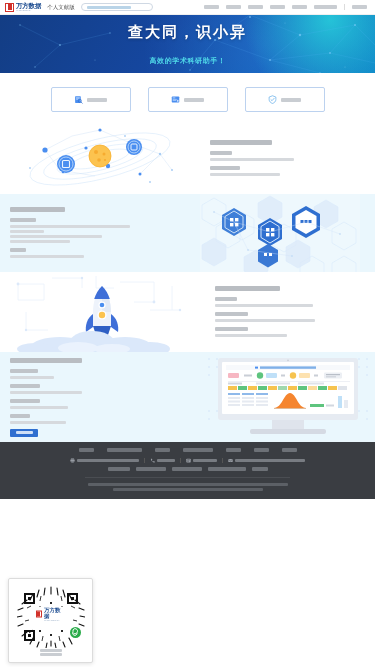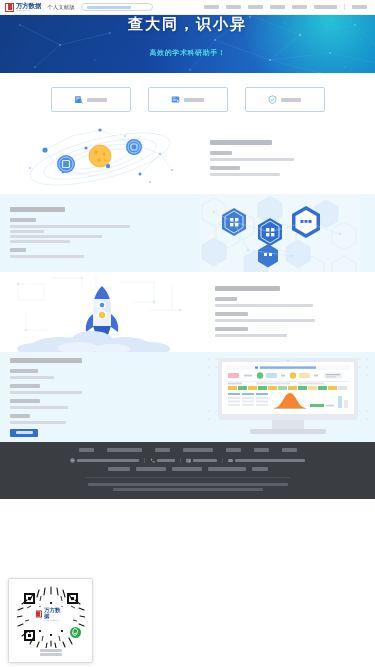--- a/index.html
+++ b/index.html
@@ -42,21 +42,21 @@
   .hero {
     height: 58px; position: relative; overflow: hidden;
     background:
       radial-gradient(circle at 88% 8%, rgba(40,210,220,0.85) 0%, rgba(40,210,220,0) 26%),
       radial-gradient(circle at 70% 55%, rgba(60,140,230,0.35) 0%, rgba(60,140,230,0) 45%),
       linear-gradient(120deg, #133d84 0%, #1547a0 45%, #0f5ab5 72%, #0d7ec6 100%);
   }
   .hero svg { position: absolute; inset: 0; width: 100%; height: 100%; }
   .hero-inner {
     position: relative; z-index: 2; height: 100%;
-    display: flex; flex-direction: column; align-items: center; gap: 14px;
+    display: flex; flex-direction: column; align-items: center; justify-content: center; gap: 14px;
   }
   .hero-title {
     font-size: 15px; font-weight: bold; color: #ffffff; letter-spacing: 2px;
     text-shadow: 0 1px 3px rgba(0,0,0,0.25);
   }
   .hero-sub { font-size: 7px; font-weight: bold; color: #4fd8e8; letter-spacing: 0.6px; }
 
   
   .cards { display: flex; justify-content: center; gap: 17px; padding: 14px 0 12px; background: #fff; }
   .card {

